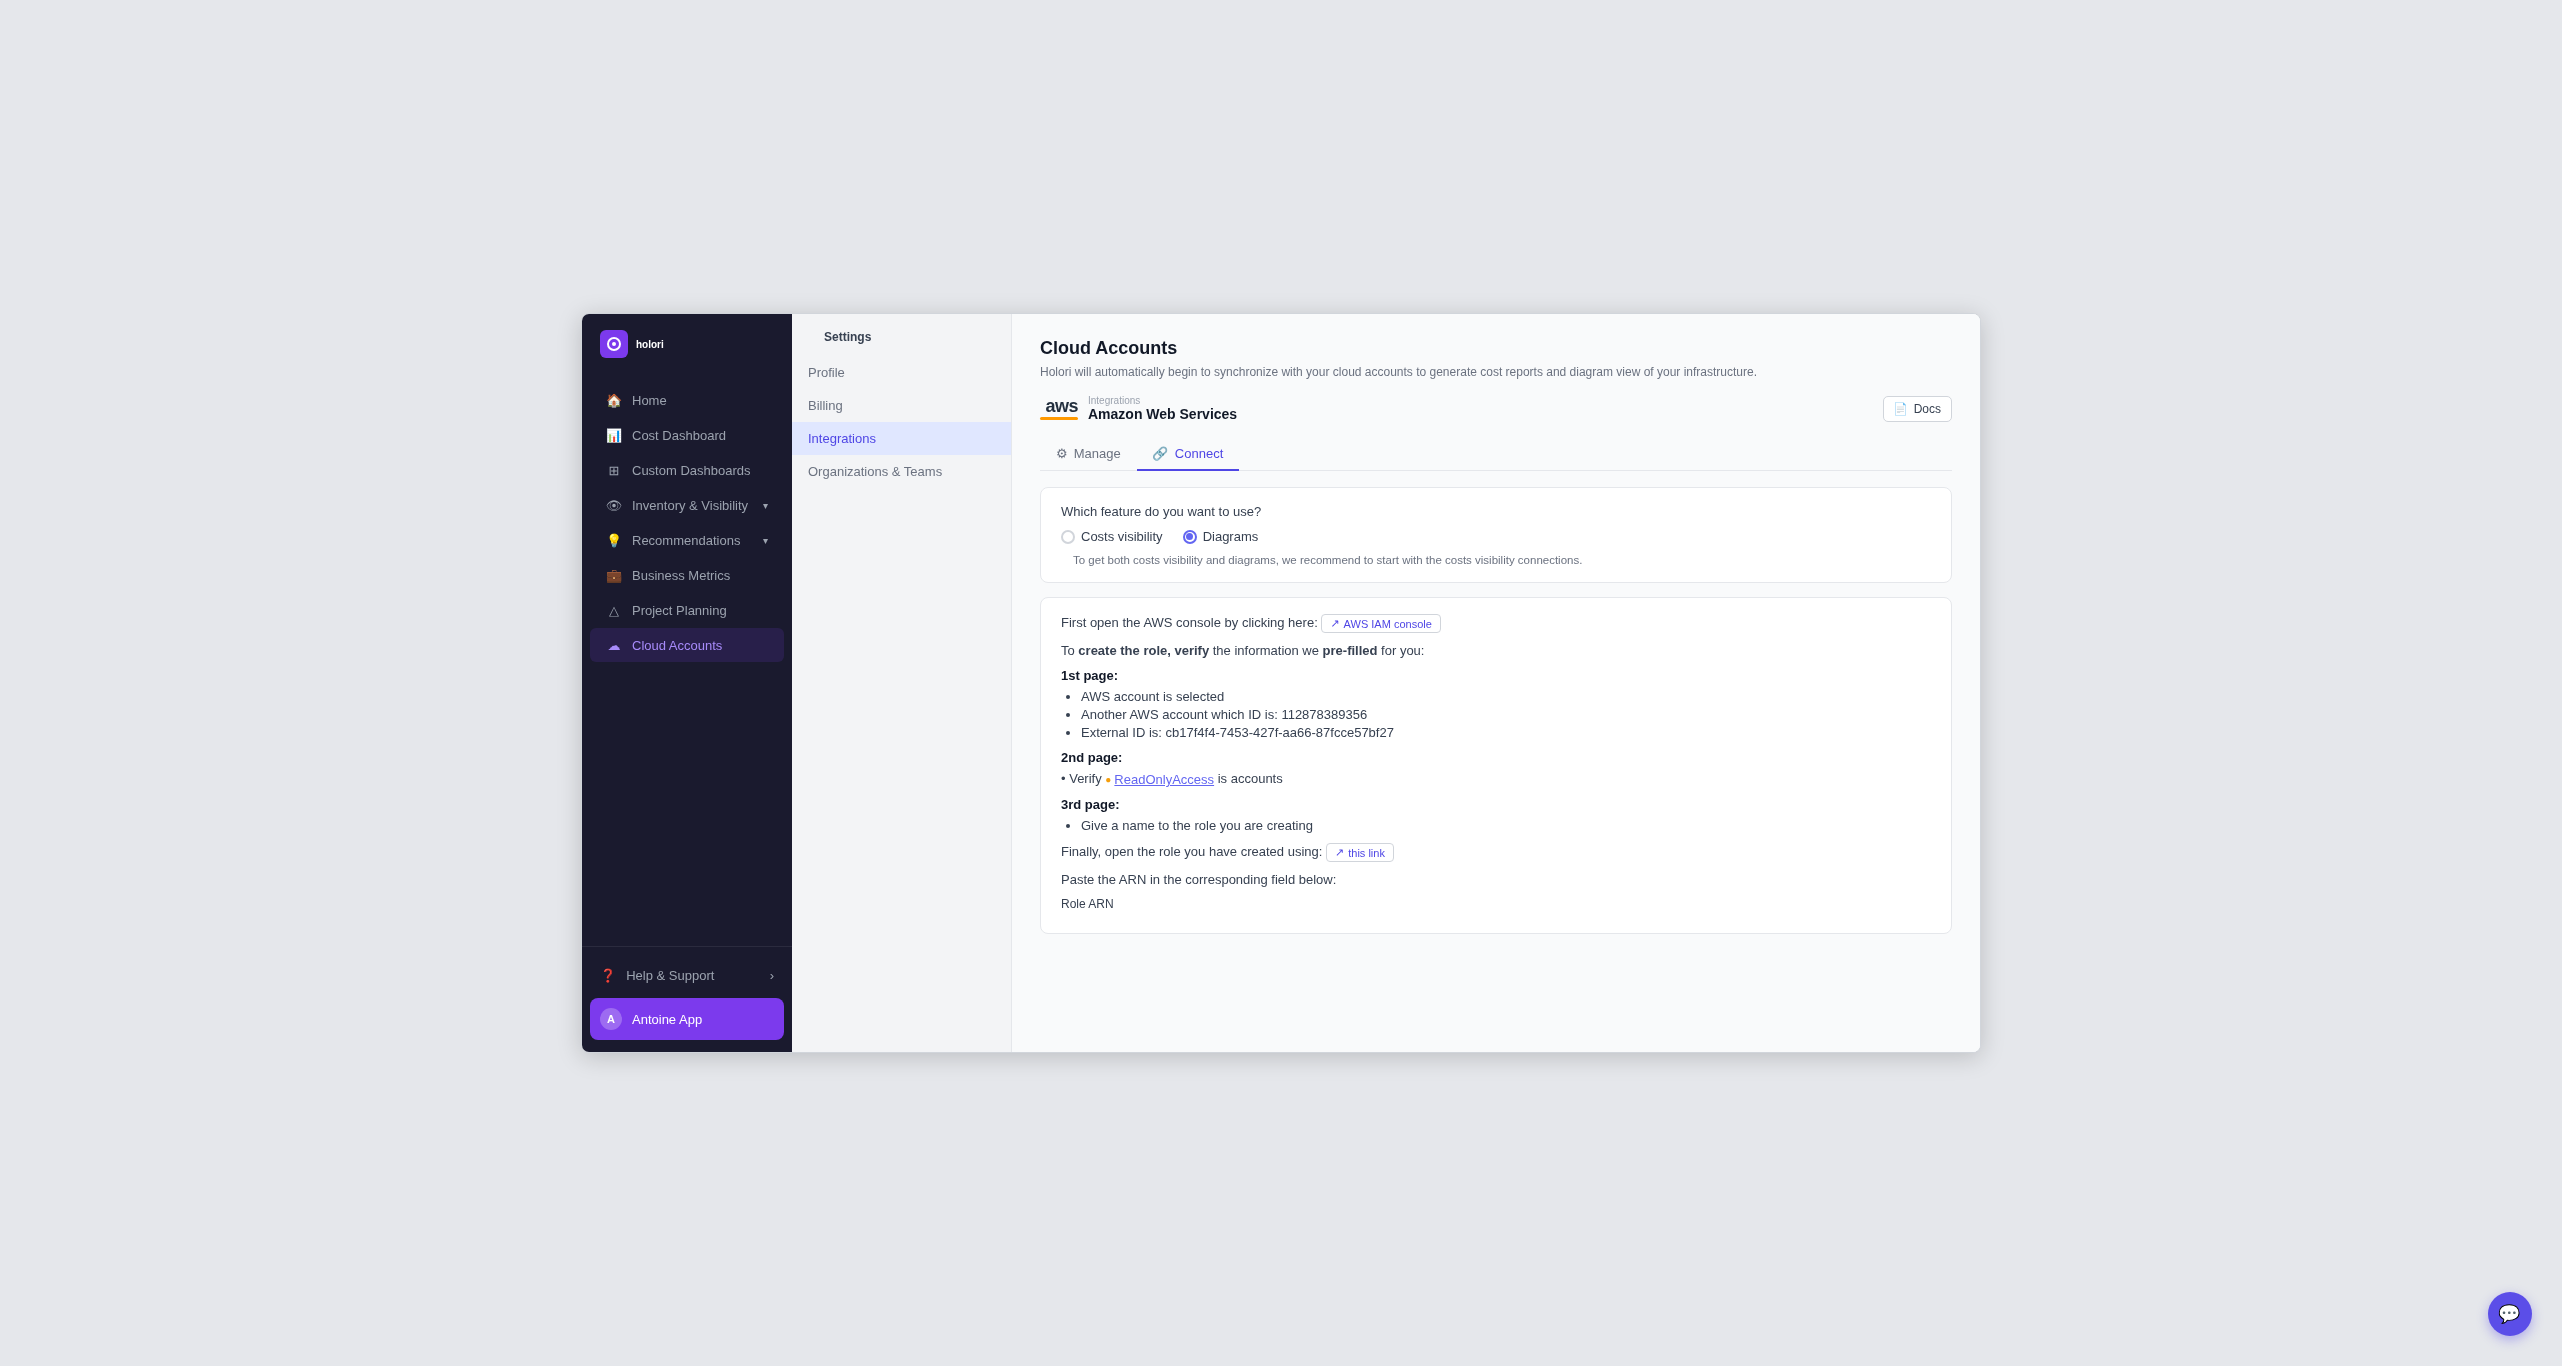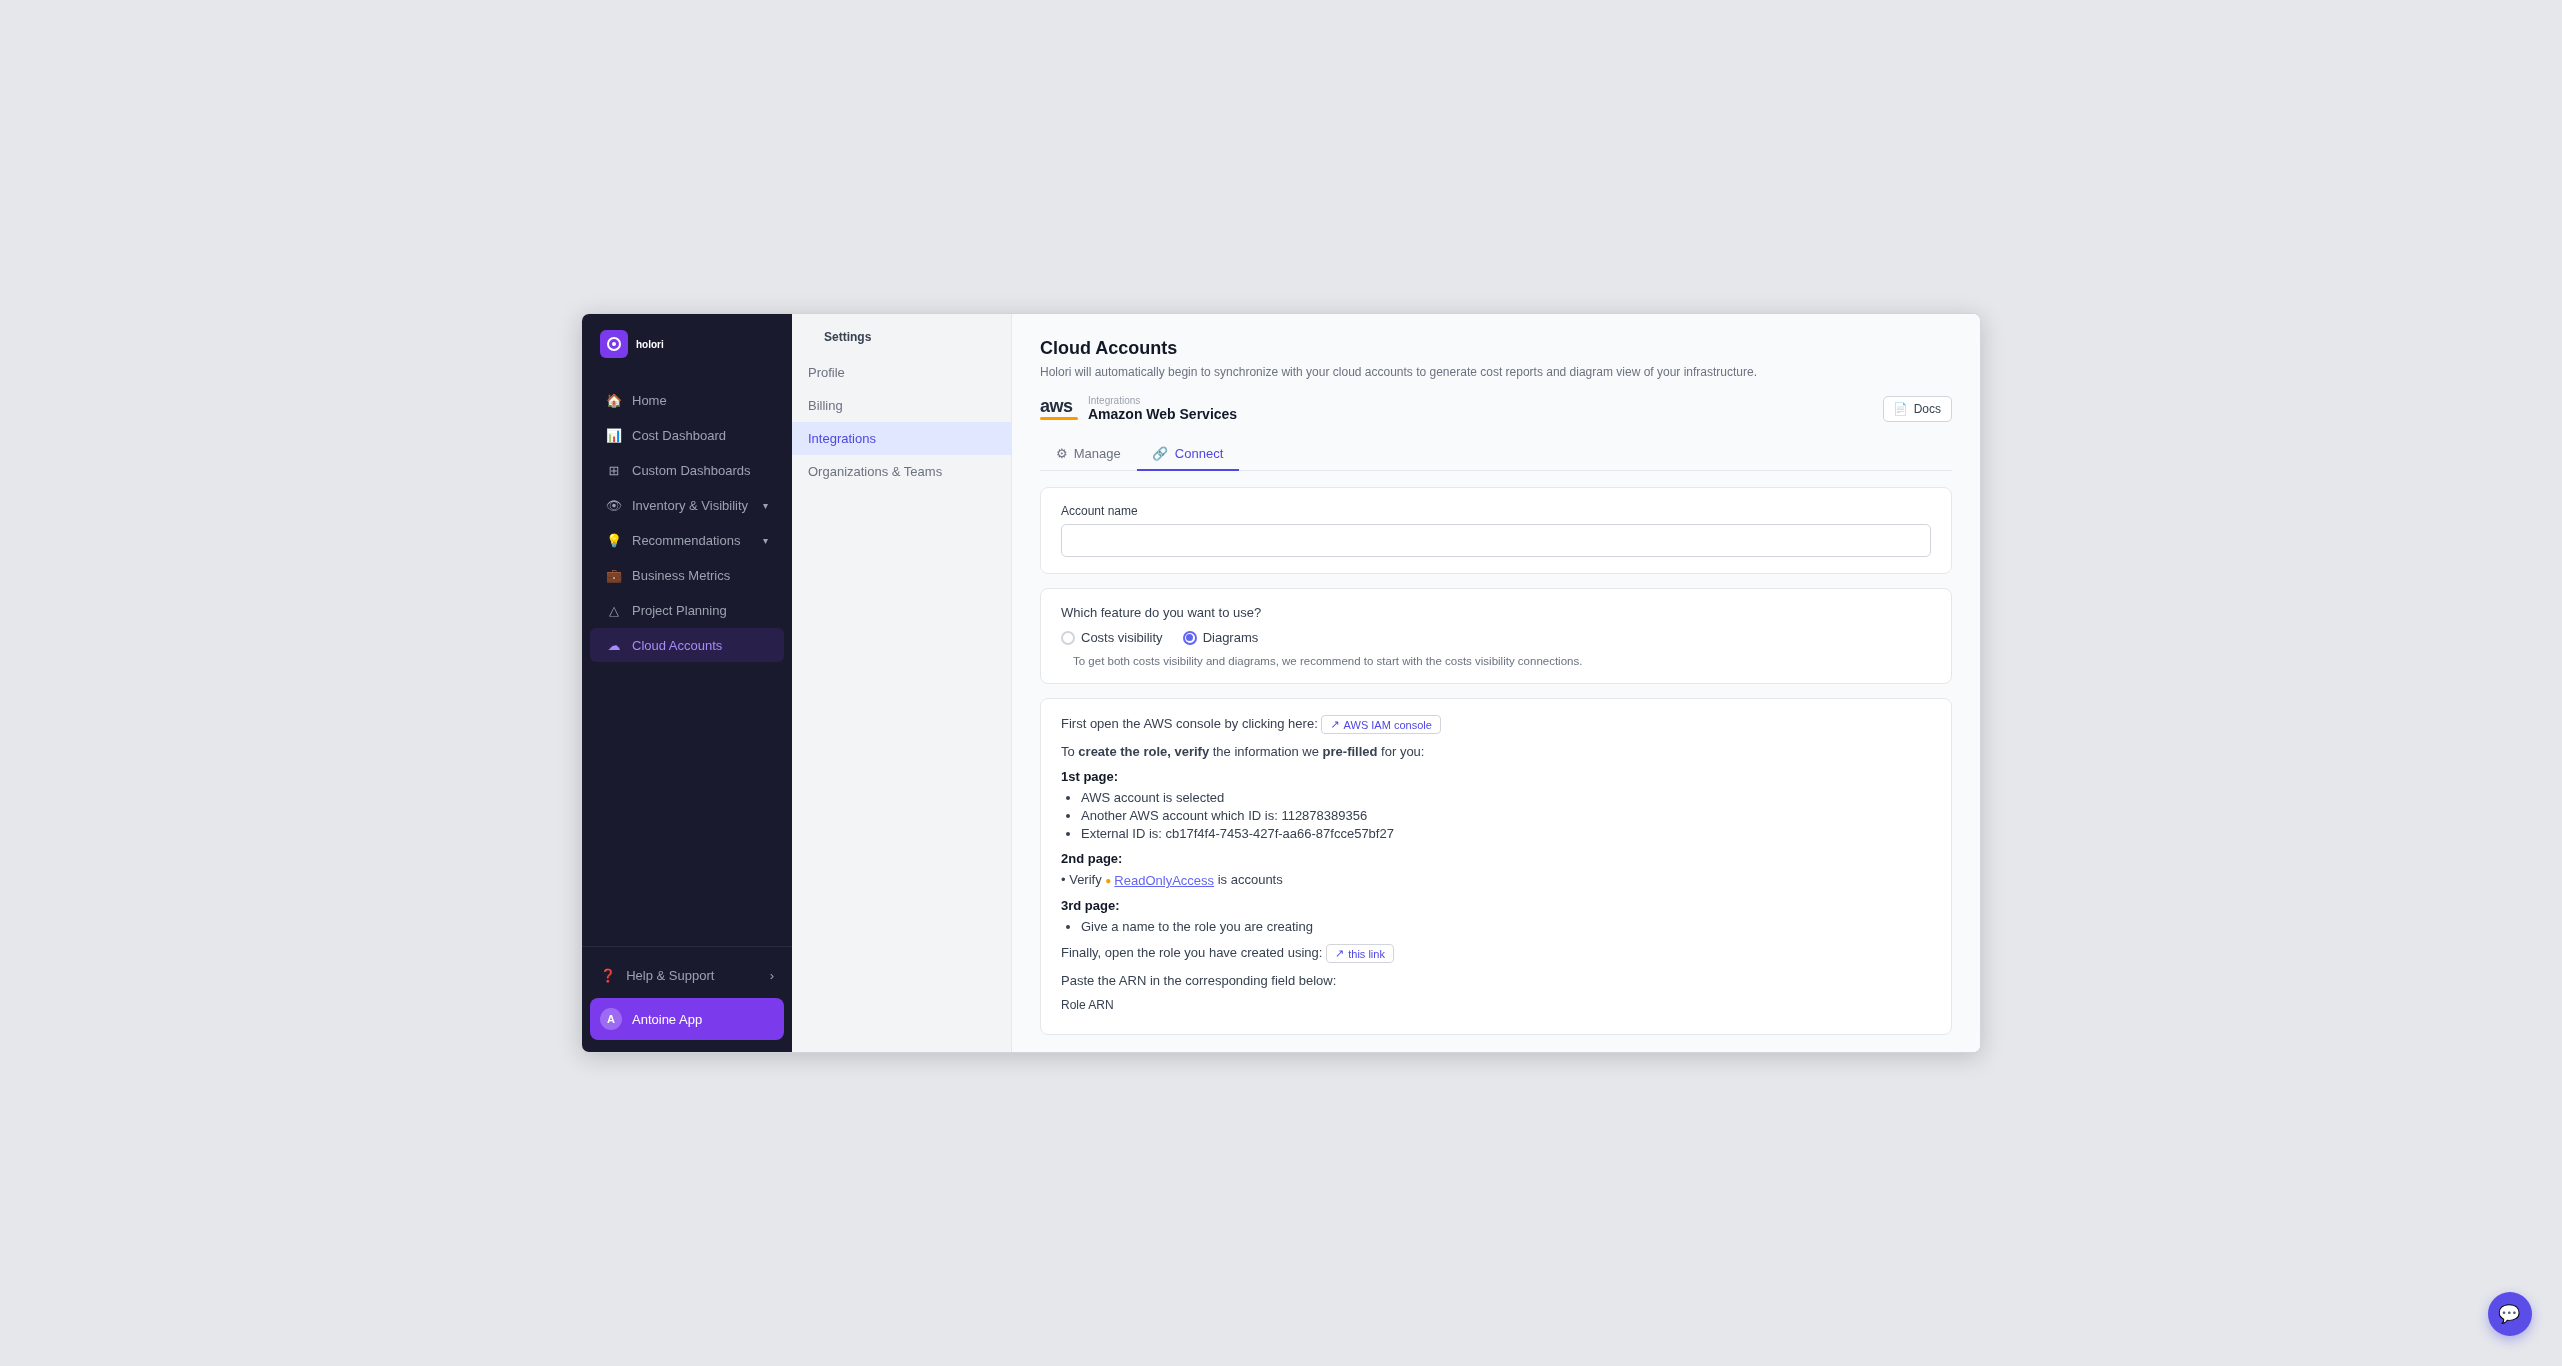--- a/index.html
+++ b/index.html
@@ -92,21 +92,21 @@
     .page-title { font-size: 18px; font-weight: 600; color: #111827; margin-bottom: 6px; }
     .page-desc { font-size: 12px; color: #6b7280; margin-bottom: 16px; }
 
     
     .integration-header {
       display: flex; align-items: center; justify-content: space-between;
       margin-bottom: 16px;
     }
     .integration-logo-area { display: flex; align-items: center; gap: 10px; }
     .aws-logo {
-      display: flex; flex-direction: column; align-items: flex-start;
+      display: flex; flex-direction: column; align-items: flex-end;
     }
     .aws-text { font-size: 18px; font-weight: 900; color: #232f3e; letter-spacing: -0.5px; line-height: 1; }
     .aws-bar { width: 38px; height: 3px; background: #ff9900; border-radius: 2px; margin-top: 2px; }
     .integration-info { }
     .integration-label { font-size: 10px; color: #9ca3af; }
     .integration-name { font-size: 14px; font-weight: 600; color: #111827; }
     .docs-btn {
       display: flex; align-items: center; gap: 5px;
       border: 1px solid #d1d5db; border-radius: 5px;
       padding: 5px 10px; font-size: 12px; color: #374151; cursor: pointer; background: white;
@@ -277,24 +277,20 @@
       <div class="tab">
         <span class="tab-icon">⚙</span>
         <span>Manage</span>
       </div>
       <div class="tab active">
         <span class="tab-icon">🔗</span>
         <span>Connect</span>
       </div>
     </div>
 
-    <div class="card">
-      <div class="field-label">Account name</div>
-      <input class="text-input" type="text" value="" style="">
-    </div>
 
     <div class="card">
       <div class="feature-question">Which feature do you want to use?</div>
       <div class="radio-group">
         <label class="radio-option">
           <div class="radio-circle"></div>
           <span>Costs visibility</span>
         </label>
         <label class="radio-option">
           <div class="radio-circle checked"></div>

